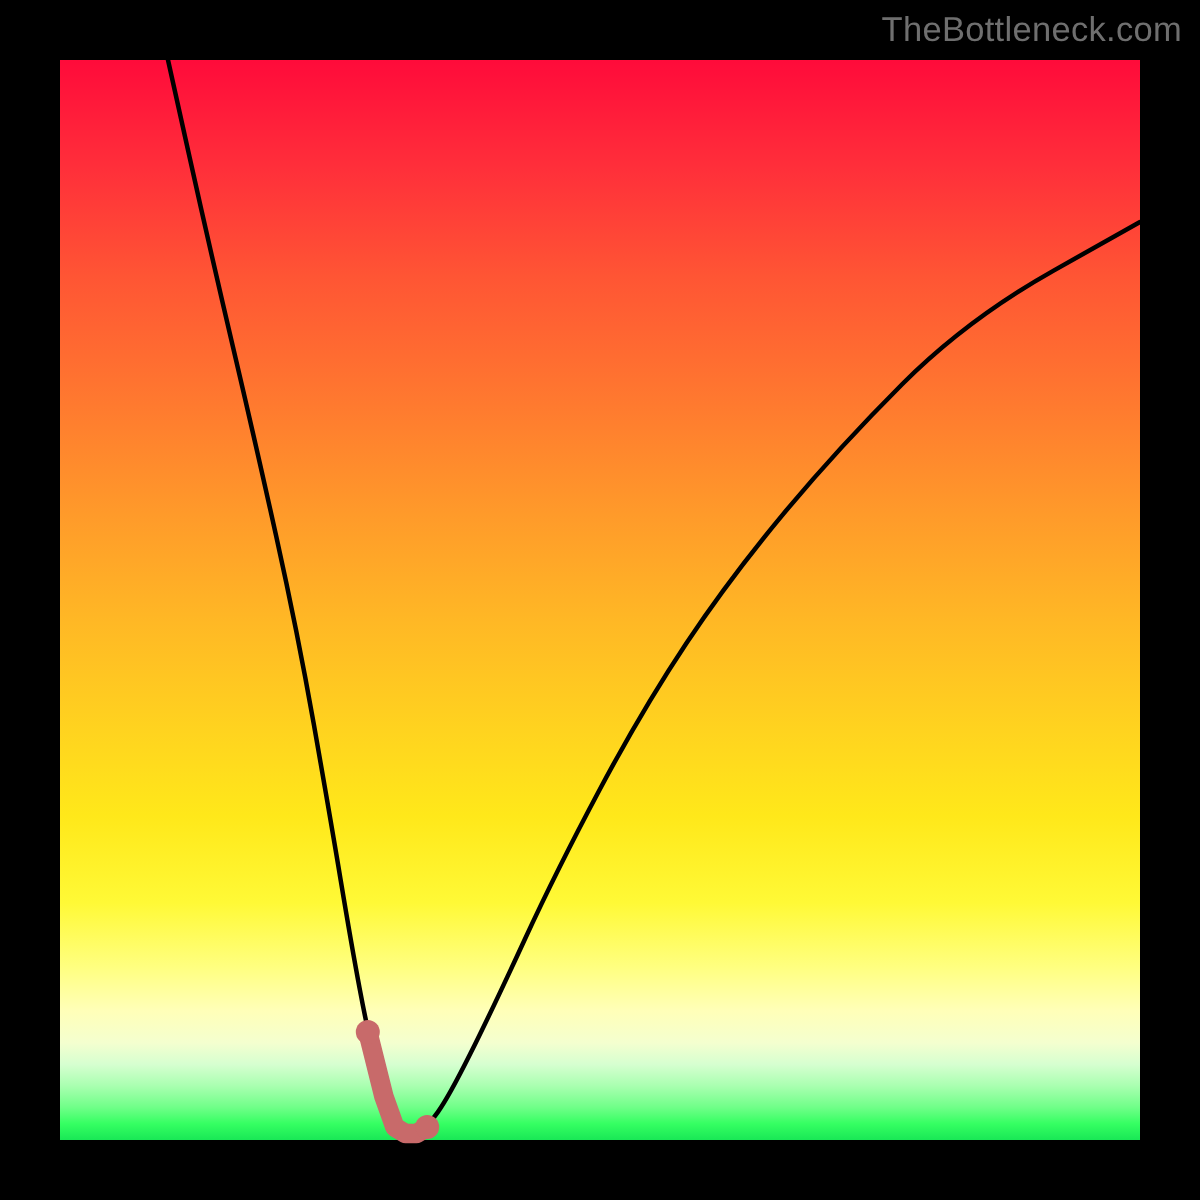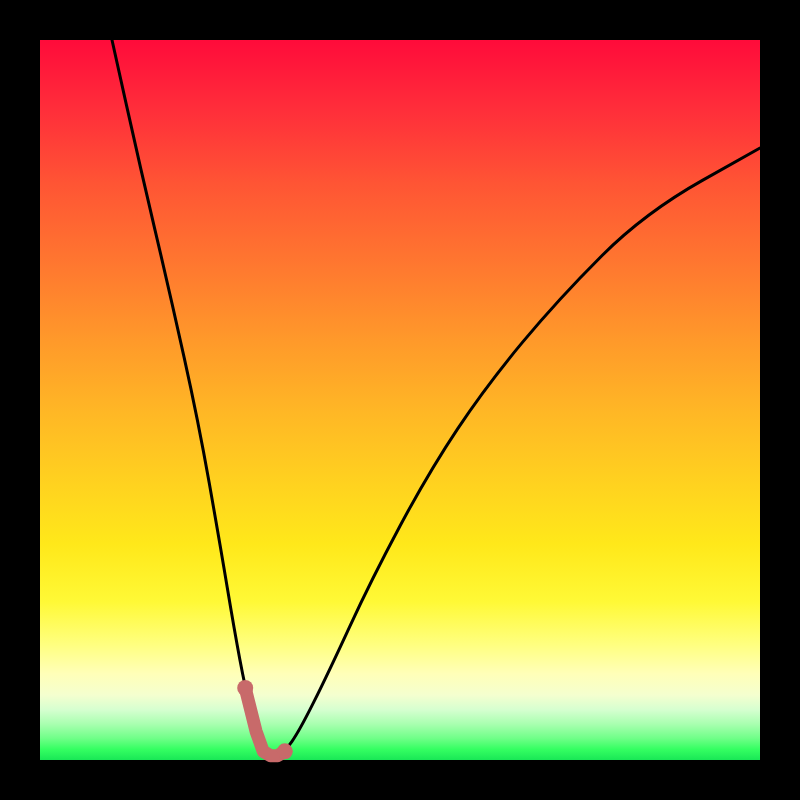--- a/index.html
+++ b/index.html
@@ -78,20 +78,21 @@
     stroke-linejoin: round;
   }
   .marker-dot {
     fill: #c86a6a;
   }
 </style>
 </head>
 <body>
 
 <div class="frame">
+  <div class="watermark">TheBottleneck.com</div>
 
   <div class="plot">
     <svg class="curve" viewBox="0 0 720 720">
       <path id="curvePath" class="curve-path" d="M 72 0 Q 72 0 86.4 64.80000000000001 Q 100.80000000000001 129.60000000000002 115.2 190.8 Q 129.6 252 144 316.8 Q 158.4 381.6 169.2 442.8 Q 180 504 187.2 547.2 Q 194.4 590.4 199.8 619.2 Q 205.2 648 210.6 669.6 Q 216 691.2 219.6 701.28 Q 223.2 711.36 226.8 713.52 Q 230.4 715.68 234 715.68 Q 237.60000000000002 715.68 241.20000000000002 713.52 Q 244.8 711.36 252 701.28 Q 259.2 691.2 273.6 662.4000000000001 Q 288 633.6 309.6 586.8 Q 331.2 540 360 486 Q 388.8 432 417.6 388.79999999999995 Q 446.4 345.59999999999997 482.4 302.4 Q 518.4 259.2 561.5999999999999 215.99999999999997 Q 604.8 172.79999999999995 662.4 140.39999999999998 T 720 108"></path>
       <path id="markerPath" class="marker-path" d="M 205.2 648 L 216 691.2 L 223.2 711.36 L 230.4 715.68 L 237.60000000000002 715.68 L 244.8 711.36"></path>
       <g id="markerDots">
           <circle cx="205.2" cy="648" r="8" class="marker-dot"></circle>
           <circle cx="244.8" cy="711.36" r="8" class="marker-dot"></circle>
         </g>
     </svg>

